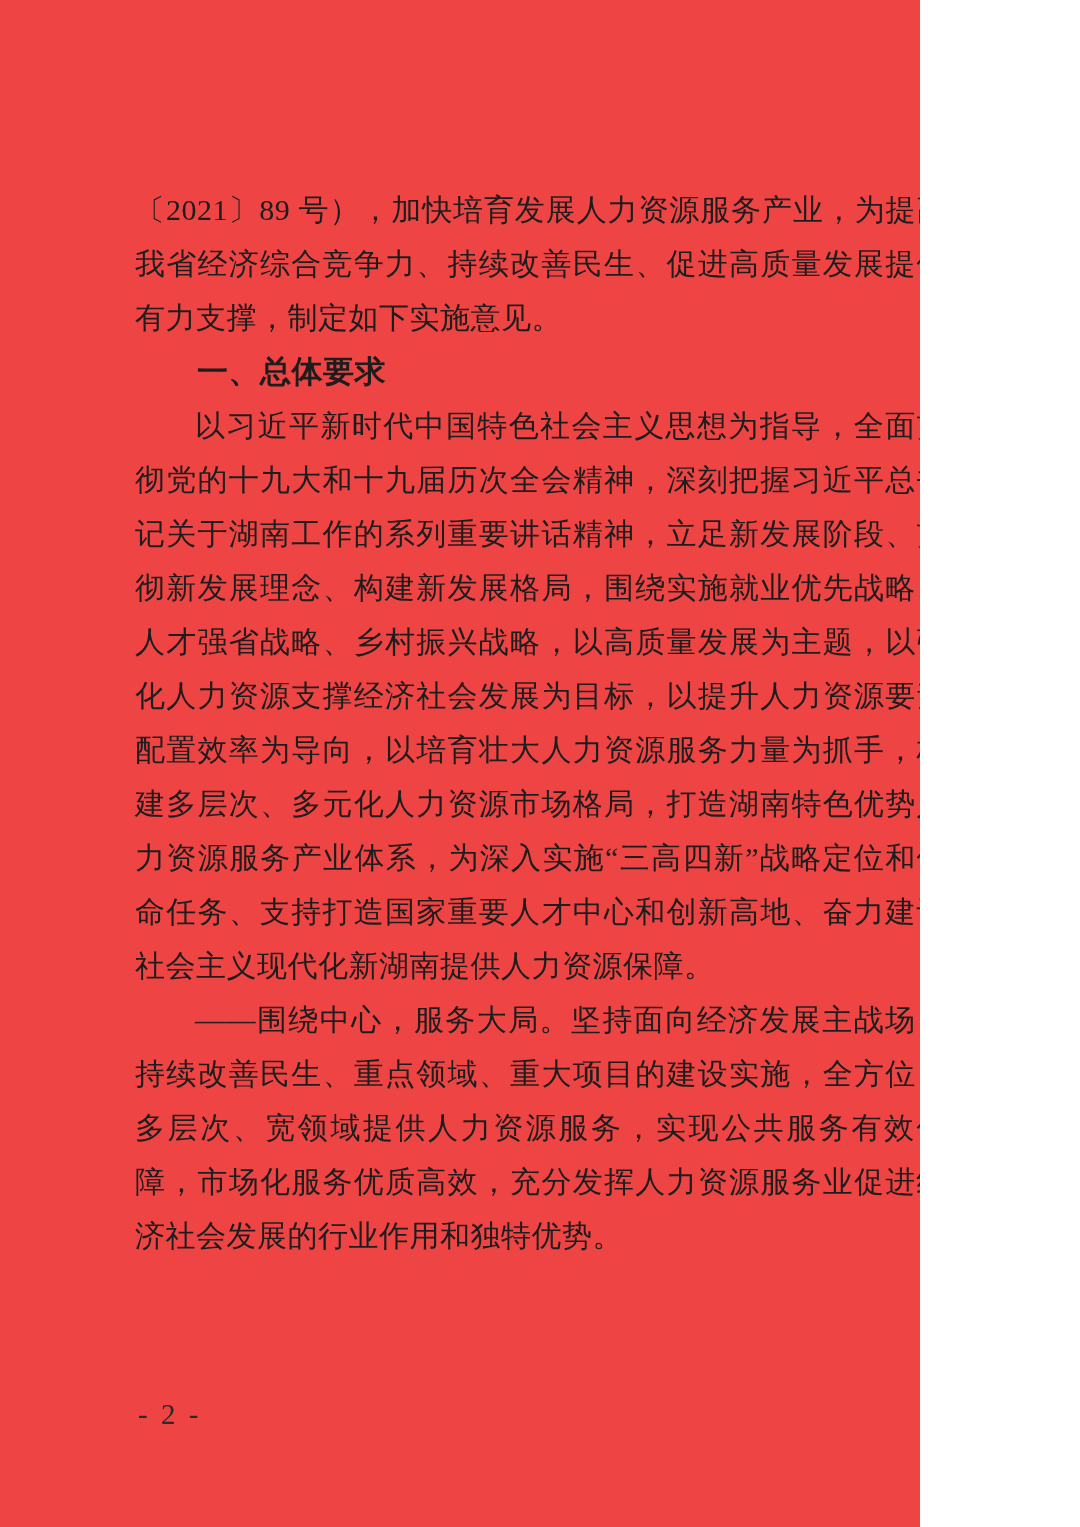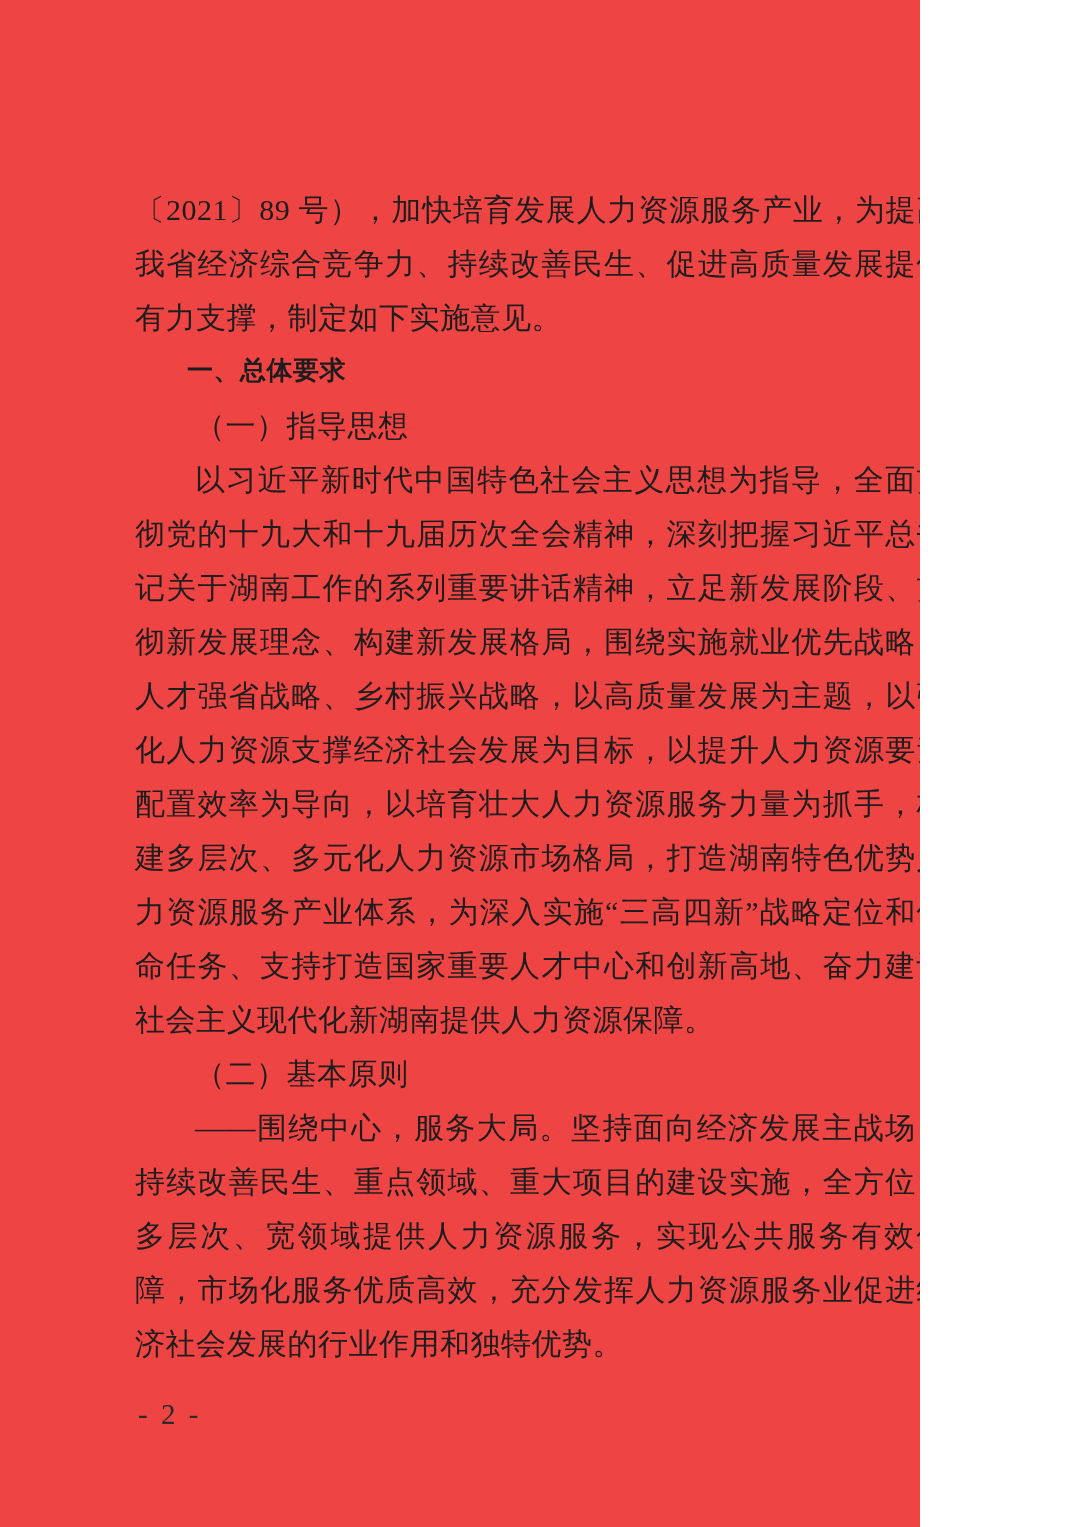--- a/index.html
+++ b/index.html
@@ -30,23 +30,23 @@
     line-height: 54px;
     text-align: justify;
     text-indent: 2em;
     letter-spacing: 0.5px;
     font-family: "Liberation Serif", "DejaVu Serif", serif;
   }
   .content p.no-indent {
     text-indent: 0;
   }
   .content p.h1 {
-    font-family: Liberation Mono, monospace;
+    font-family: Liberation Serif, serif;
     font-weight: bold;
-    font-size: 26px;
+    font-size: 31px;
   }
   .content p.h2 {
     font-weight: normal;
   }
   .page-number {
     position: absolute;
     left: 138px;
     top: 1398px;
     font-size: 29px;
     letter-spacing: 3px;
@@ -54,20 +54,18 @@
     font-family: "Liberation Serif", "DejaVu Serif", serif;
   }
 </style>
 </head>
 <body>
 
 <div class="doc-page">
   <div class="content">
     <p class="body no-indent">〔2021〕89 号），加快培育发展人力资源服务产业，为提高我省经济综合竞争力、持续改善民生、促进高质量发展提供有力支撑，制定如下实施意见。</p>
     <p class="h1">一、总体要求</p>
-    <p class="h2">（一）指导思想</p>
     <p class="body">以习近平新时代中国特色社会主义思想为指导，全面贯彻党的十九大和十九届历次全会精神，深刻把握习近平总书记关于湖南工作的系列重要讲话精神，立足新发展阶段、贯彻新发展理念、构建新发展格局，围绕实施就业优先战略、人才强省战略、乡村振兴战略，以高质量发展为主题，以强化人力资源支撑经济社会发展为目标，以提升人力资源要素配置效率为导向，以培育壮大人力资源服务力量为抓手，构建多层次、多元化人力资源市场格局，打造湖南特色优势人力资源服务产业体系，为深入实施“三高四新”战略定位和使命任务、支持打造国家重要人才中心和创新高地、奋力建设社会主义现代化新湖南提供人力资源保障。</p>
-    <p class="h2">（二）基本原则</p>
     <p class="body">——围绕中心，服务大局。坚持面向经济发展主战场，持续改善民生、重点领域、重大项目的建设实施，全方位、多层次、宽领域提供人力资源服务，实现公共服务有效保障，市场化服务优质高效，充分发挥人力资源服务业促进经济社会发展的行业作用和独特优势。</p>
   </div>
 
   <div class="page-number">- 2 -</div>
 </div>
 
 </body></html>

